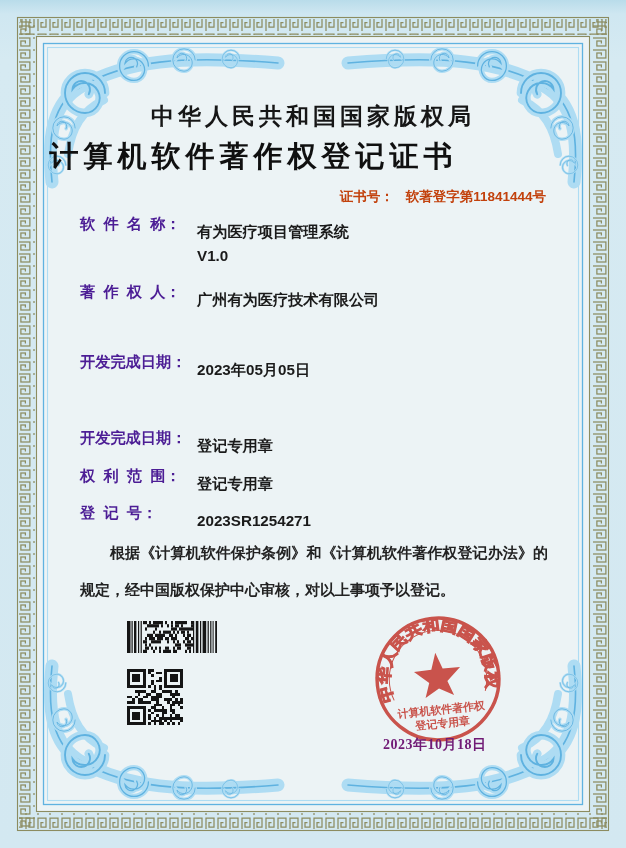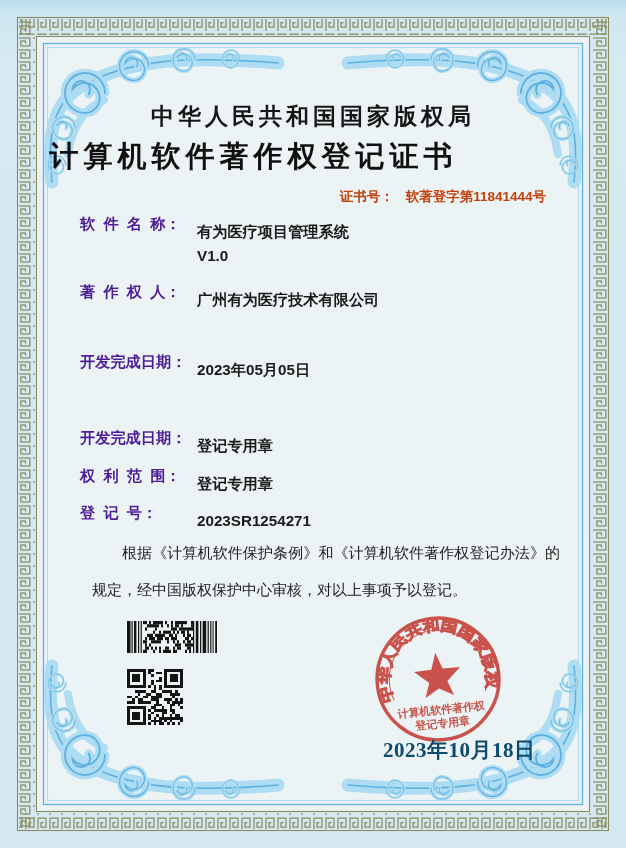--- a/index.html
+++ b/index.html
@@ -27,39 +27,39 @@
     font-size:13.5px;font-weight:700;color:#c2410c;white-space:nowrap;text-align:center;
   }
   .cert-no .lab{margin-right:12px;}
 
   .row{position:absolute;left:80px;height:20px;line-height:20px;white-space:nowrap;}
   .row .lbl{font-size:15.2px;font-weight:700;word-spacing:4px;color:#4c1d95;}
   .row .val{position:absolute;left:117px;top:8px;font-size:15.2px;font-weight:700;color:#1a1a1a;}
 
   .statement{
     position:absolute;left:80px;top:534px;width:468px;
-    font-size:15px;font-weight:400;line-height:37px;color:#222;
-    text-align:justify;text-indent:2em;margin-left:12px;
+    font-size:15px;font-weight:700;line-height:37px;color:#222;
+    text-align:justify;text-indent:2em;
   }
 
   svg.barcode{position:absolute;left:127px;top:621px;width:91px;height:32px;}
   svg.qr{position:absolute;left:127px;top:669px;width:56px;height:56px;shape-rendering:crispEdges;}
 
   svg.seal{
     position:absolute;left:372px;top:613px;width:132px;height:132px;
     transform:rotate(-6deg);opacity:.9;mix-blend-mode:multiply;
   }
   .seal *{stroke:var(--seal-red,#d6453b);}
   .seal text{stroke:none;fill:var(--seal-red,#d6453b);font-weight:700;}
   .seal polygon{stroke:none;fill:var(--seal-red,#d6453b);}
 
   .issue-date{
     position:absolute;left:383px;top:736px;
     font-family:"Liberation Serif","DejaVu Serif",serif;
-    font-size:21px;font-weight:700;letter-spacing:.5px;color:#0c4a6e;white-space:nowrap;
+    font-size:14px;font-weight:700;letter-spacing:.5px;color:#701a75;white-space:nowrap;
   }
 
   .orn-light{fill:none;stroke:var(--ornament-light,#aedcf3);stroke-linecap:round;}
   .orn-dark{fill:none;stroke:var(--ornament-blue,#5fb2e0);stroke-linecap:round;}
 </style>
 </head>
 <body>
 
 <div class="page">
 

